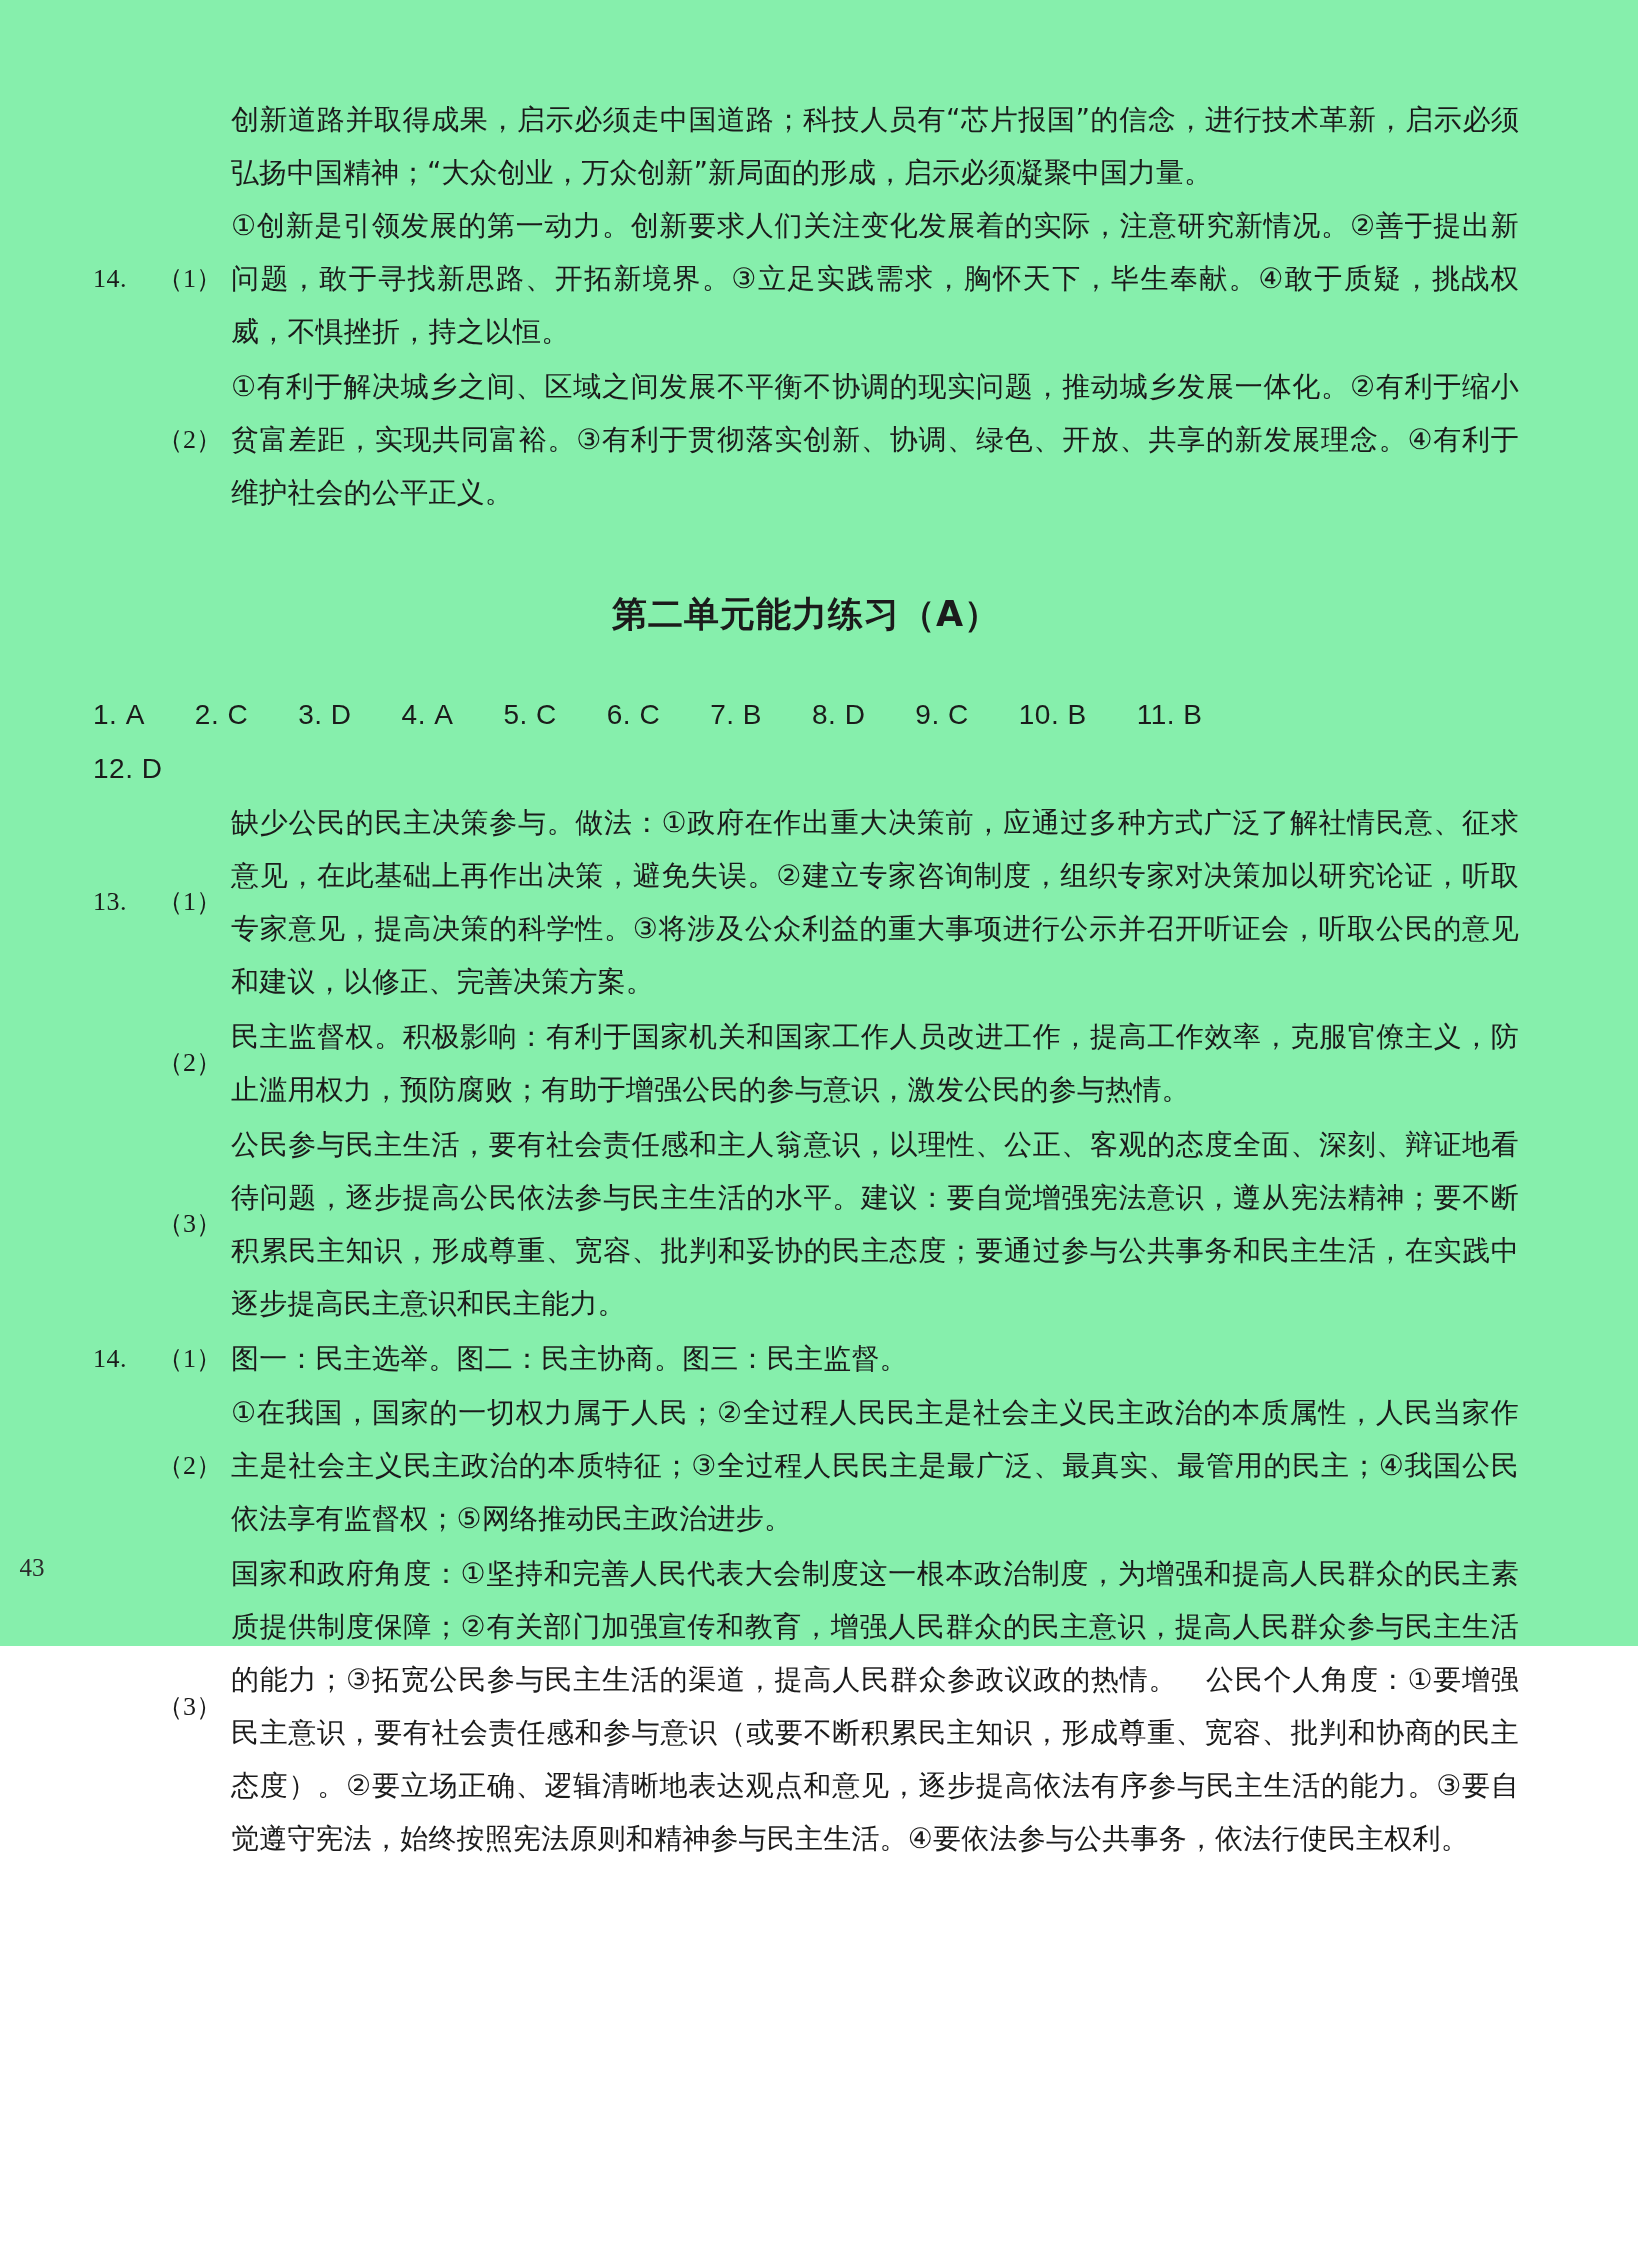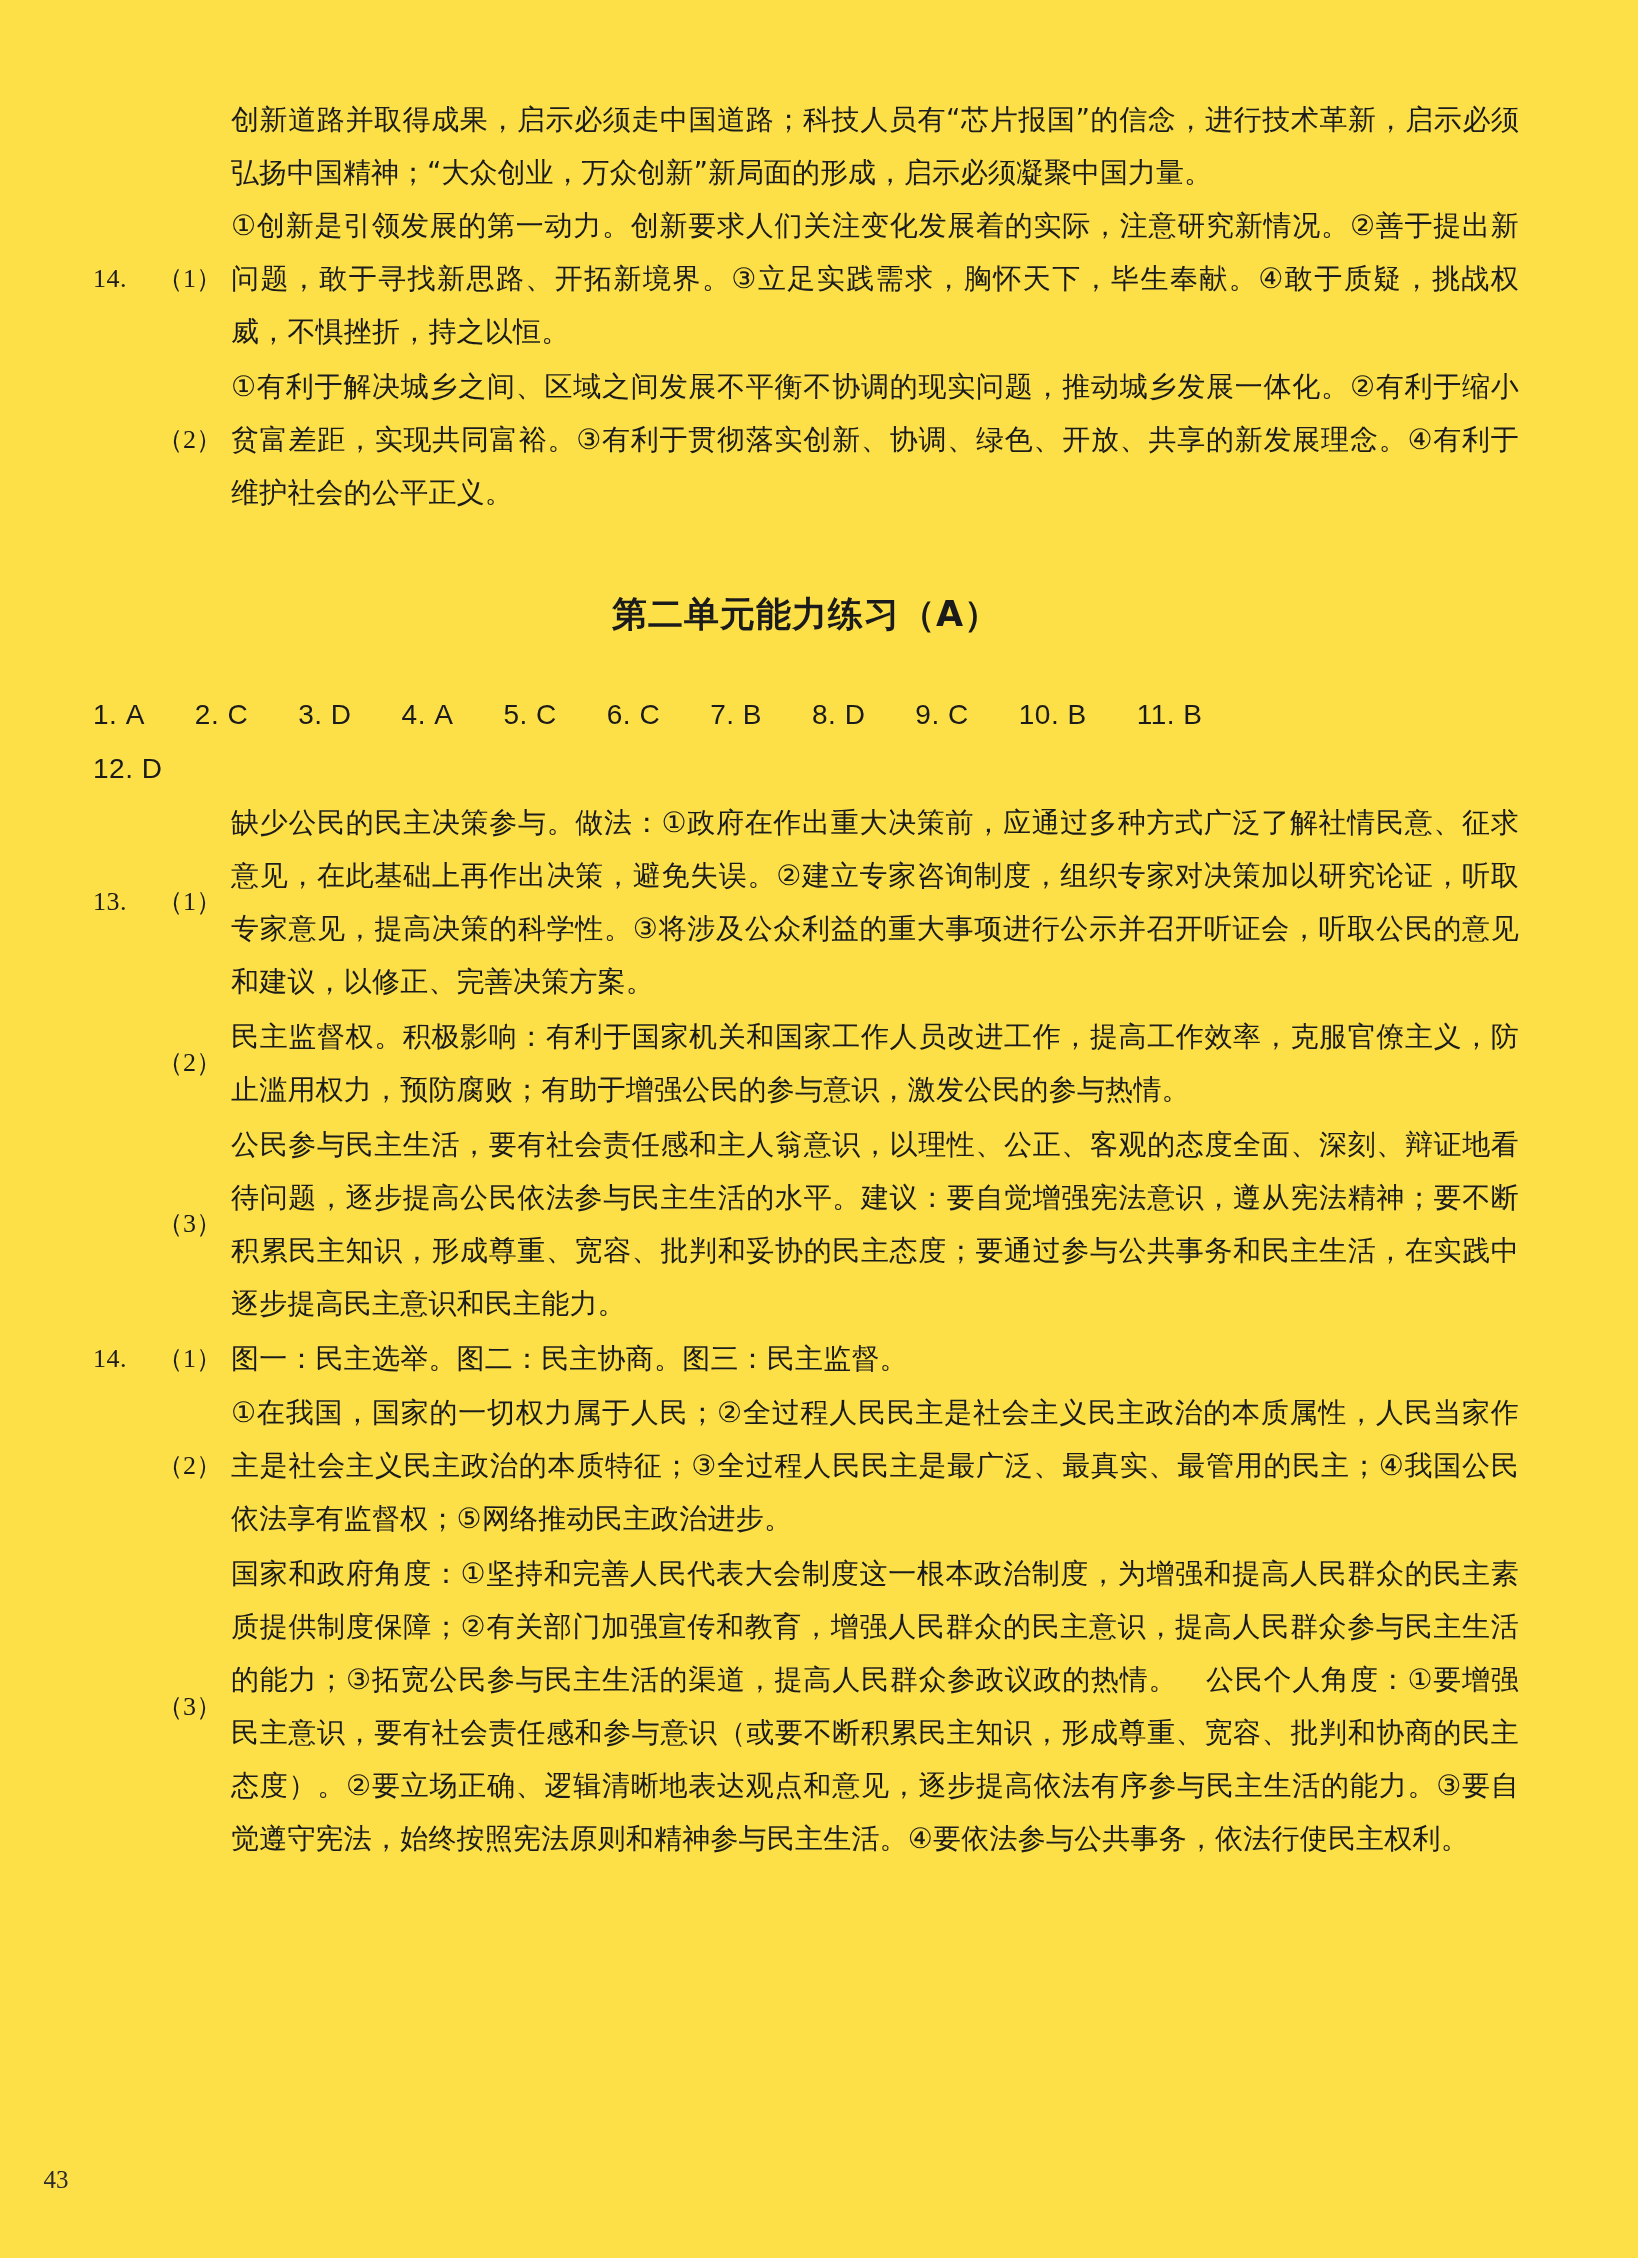--- a/index.html
+++ b/index.html
@@ -12,22 +12,22 @@
     height: 2258px;
     position: relative;
     font-family: "DejaVu Sans", "Liberation Sans", sans-serif;
     color: #1b1b1b;
     overflow: hidden;
   }
   .page {
     position: absolute;
     top: 0; left: 0;
     width: 1639px;
-    height: 2258px;
-    background: #fde047;
+    height: 1646px;
+    background: #86efac;
   }
   
   .content {
     position: absolute;
     left: 93px;
     top: 93px;
     width: 1426px;
   }
 
   
@@ -110,21 +110,20 @@
   }
 
   
   .page-number {
     position: absolute;
     left: 19.4px;
     bottom: 64px;
     font-family: "Liberation Serif", "DejaVu Serif", serif;
     font-size: 25px;
     color: #2b2b2b;
-    margin-left: 24px;
   }
 </style>
 </head>
 <body>
 
 <div class="page">
   <div class="content">
 
     <div class="top-para">创新道路并取得成果，启示必须走中国道路；科技人员有“芯片报国”的信念，进行技术革新，启示必须弘扬中国精神；“大众创业，万众创新”新局面的形成，启示必须凝聚中国力量。</div>
 

